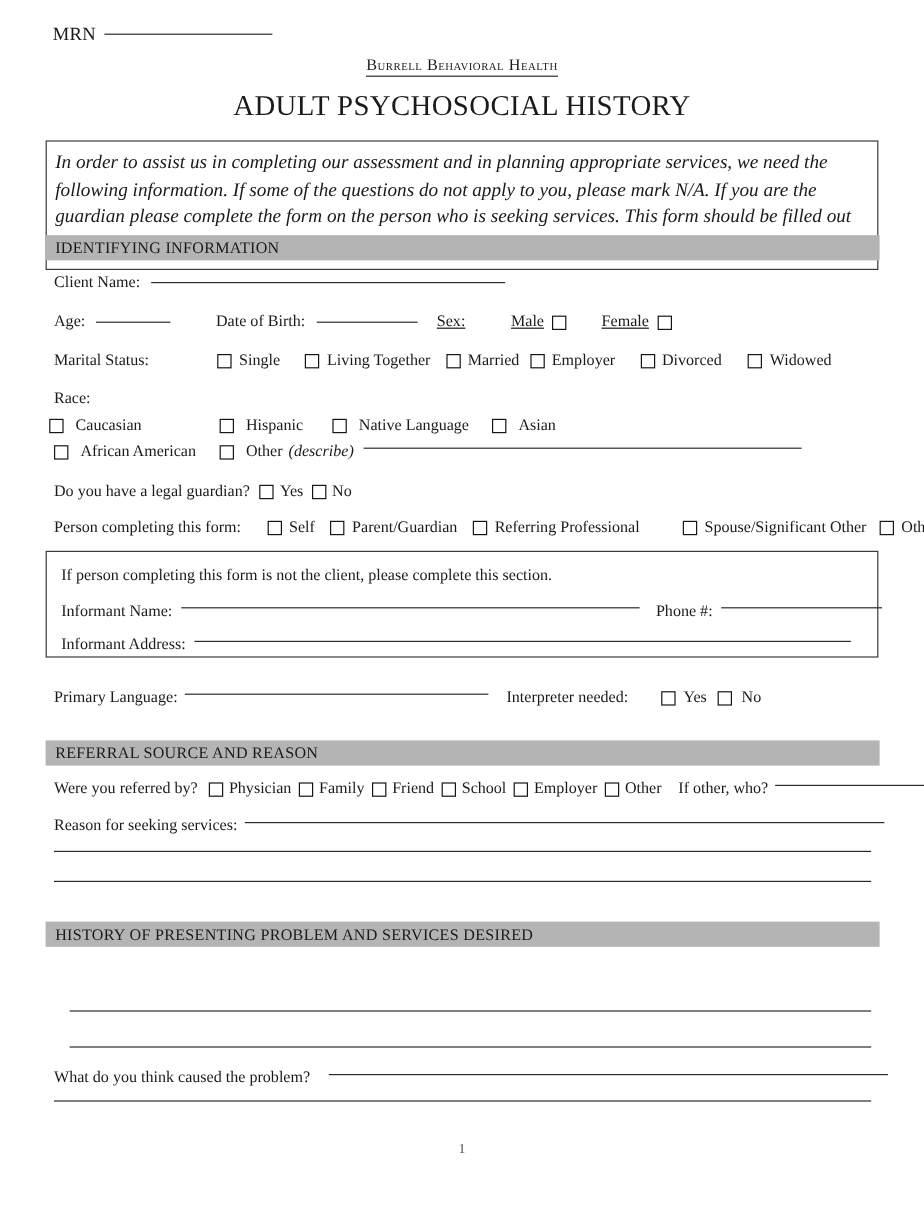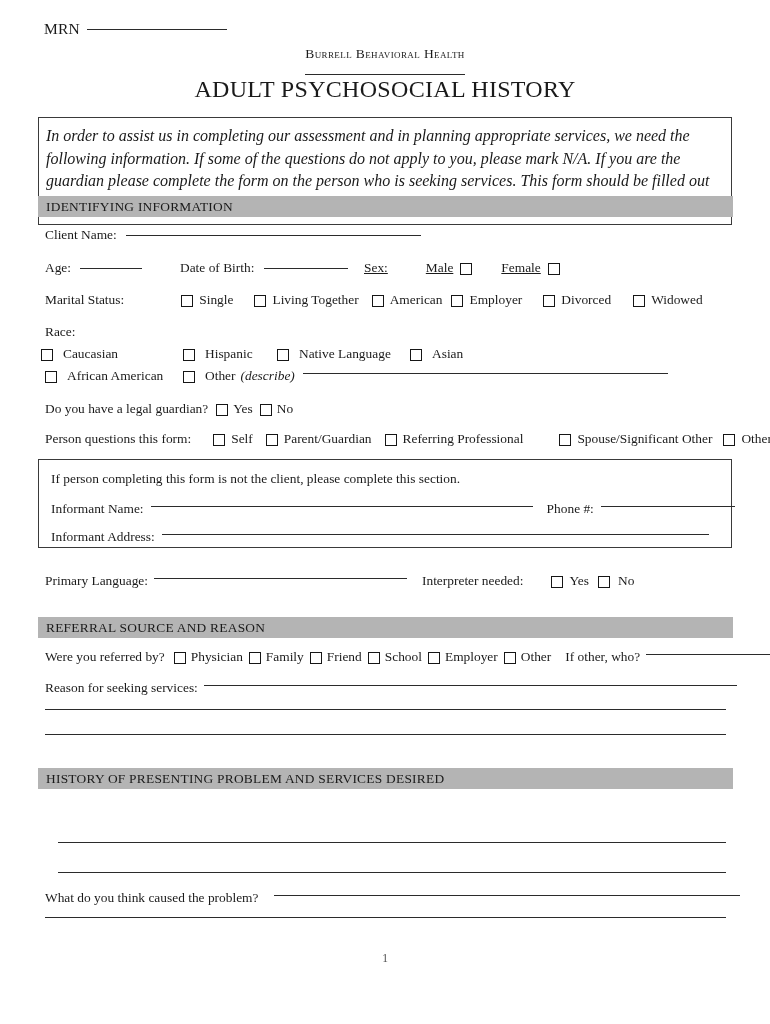--- a/index.html
+++ b/index.html
@@ -67,21 +67,21 @@
     position: absolute;
     left: 0; right: 0;
     top: 46px;
     text-align: center;
     font-size: 13.5px;
     font-variant: small-caps;
     letter-spacing: .4px;
   }
   .org span {
     border-bottom: 1.1px solid #2b2b2b;
-    padding-bottom: 13px;
+    padding-bottom: 2px;
   }
 
   .doc-title {
     position: absolute;
     left: 0; right: 0;
     top: 76px;
     text-align: center;
     font-size: 24px;
     letter-spacing: .3px;
   }
@@ -194,21 +194,21 @@
   <div class="fld row" style="left:45px; top:292px;">
     <span>Marital Status:</span>
     <span style="display:inline-block;width:57px"></span>
     <span class="cbx"></span>
     <span style="margin-left:6px">Single</span>
     <span style="display:inline-block;width:21px"></span>
     <span class="cbx"></span>
     <span style="margin-left:6px">Living Together</span>
     <span style="display:inline-block;width:13px"></span>
     <span class="cbx"></span>
-    <span style="margin-left:6px">American</span>
+    <span style="margin-left:6px">Married</span>
     <span style="display:inline-block;width:9px"></span>
     <span class="cbx"></span>
     <span style="margin-left:6px">Employer</span>
     <span style="display:inline-block;width:21px"></span>
     <span class="cbx"></span>
     <span style="margin-left:6px">Divorced</span>
     <span style="display:inline-block;width:22px"></span>
     <span class="cbx"></span>
     <span style="margin-left:6px">Widowed</span>
   </div>
@@ -245,21 +245,21 @@
 
   <div class="fld row" style="left:45px; top:401px;">
     <span>Do you have a legal guardian?</span>
     <span class="cbx" style="margin-left:8px"></span>
     <span style="margin-left:5px">Yes</span>
     <span class="cbx" style="margin-left:7px"></span>
     <span style="margin-left:5px">No</span>
   </div>
 
   <div class="fld row" style="left:45px; top:431px;">
-    <span>Person questions this form:</span>
+    <span>Person completing this form:</span>
     <span style="display:inline-block;width:22px"></span>
     <span class="cbx"></span>
     <span style="margin-left:6px">Self</span>
     <span style="display:inline-block;width:13px"></span>
     <span class="cbx"></span>
     <span style="margin-left:6px">Parent/Guardian</span>
     <span style="display:inline-block;width:13px"></span>
     <span class="cbx"></span>
     <span style="margin-left:6px">Referring Professional</span>
     <span style="display:inline-block;width:36px"></span>

